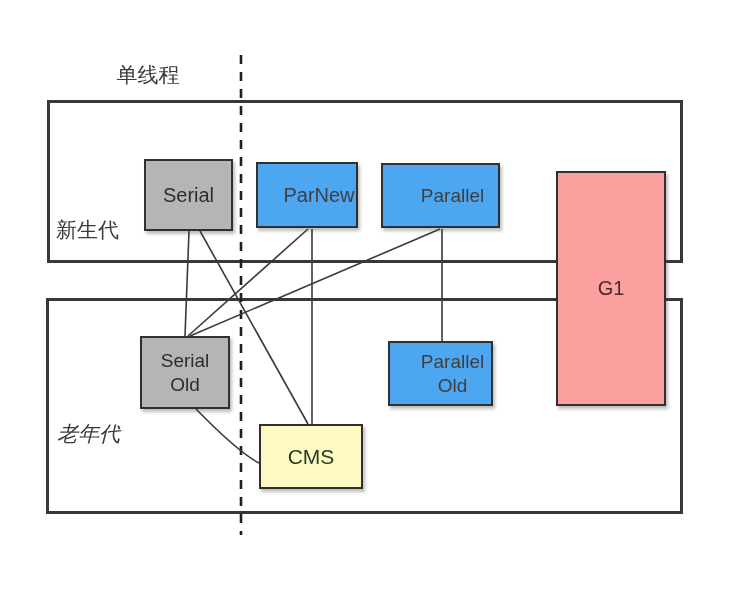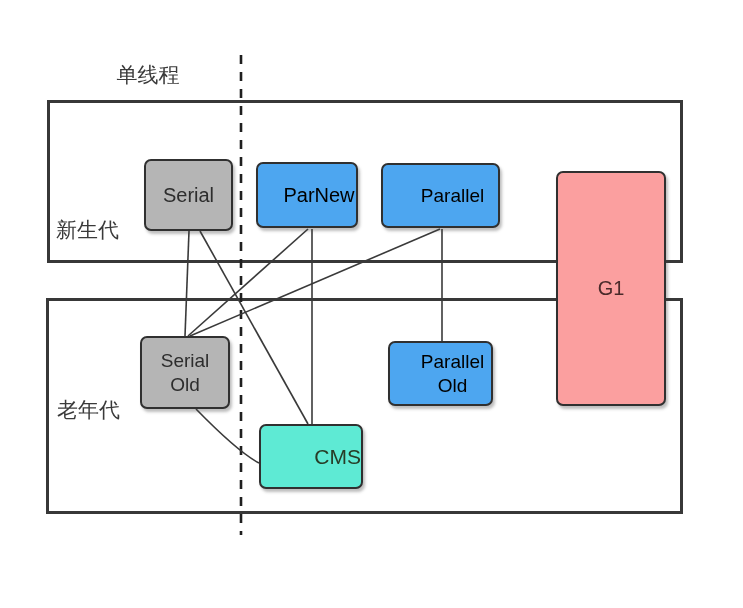--- a/index.html
+++ b/index.html
@@ -32,56 +32,56 @@
     width: 743px; height: 608px;
     pointer-events: none;
   }
   .wires line, .wires path { stroke: #3a3a3a; stroke-width: 1.6; fill: none; }
   .wires .divider { stroke: #1f1f1f; stroke-width: 2.6; }
 
   
   .node {
     position: absolute;
     border: 2px solid #303030;
-    border-radius: 7px;
+    border-radius: 0;
     box-sizing: border-box;
     display: flex;
     flex-direction: column;
     align-items: center;
     justify-content: center;
     color: #2d2d2d;
     font-size: 20px;
     line-height: 1.22;
     box-shadow: 2px 3px 3px rgba(70,70,70,0.35);
     text-align: center;
   }
   .node-gray  { background: #b5b5b5; }
-  .node-blue  { background: #4da6f0; color: #000000; padding-left: 24px; }
-  .node-green { background: #5eead4; color: #273c27; align-items: flex-end; }
+  .node-blue  { background: #4da6f0; color: #404040; padding-left: 24px; }
+  .node-green { background: #fef9c3; color: #273c27; }
   .node-pink  { background: #fb9f9f; color: #4a2a2a; }
 
   .node-serial        { left: 144px; top: 159px; width: 89px;  height: 72px; }
   .node-parnew        { left: 256px; top: 162px; width: 102px; height: 66px; }
   .node-parallel-scav { left: 381px; top: 163px; width: 119px; height: 65px; font-size: 19px; }
   .node-g1            { left: 556px; top: 171px; width: 110px; height: 235px; }
   .node-serial-old    { left: 140px; top: 336px; width: 90px;  height: 73px; font-size: 19px; }
   .node-parallel-old  { left: 388px; top: 341px; width: 105px; height: 65px; font-size: 19px; }
   .node-cms           { left: 259px; top: 424px; width: 104px; height: 65px; font-size: 21px; }
 
   
   .txt-label {
     position: absolute;
     color: #3a3a3a;
     font-size: 21px;
     white-space: nowrap;
   }
   .lbl-single { left: 98px;  top: 61px;  width: 100px; text-align: center; }
   .lbl-multi  { left: 253px; top: 63px;  width: 100px; text-align: center; }
   .lbl-young  { left: 56px;  top: 171px; margin-top: 45px; }
-  .lbl-old    { left: 57px;  top: 396px; }
+  .lbl-old    { left: 57px;  top: 420px; font-style: italic; }
 
   .watermark {
     position: absolute;
     right: 6px;
     bottom: 7px;
     color: #d5d5d5;
     font-size: 15px;
     letter-spacing: 1px;
   }
 </style>

